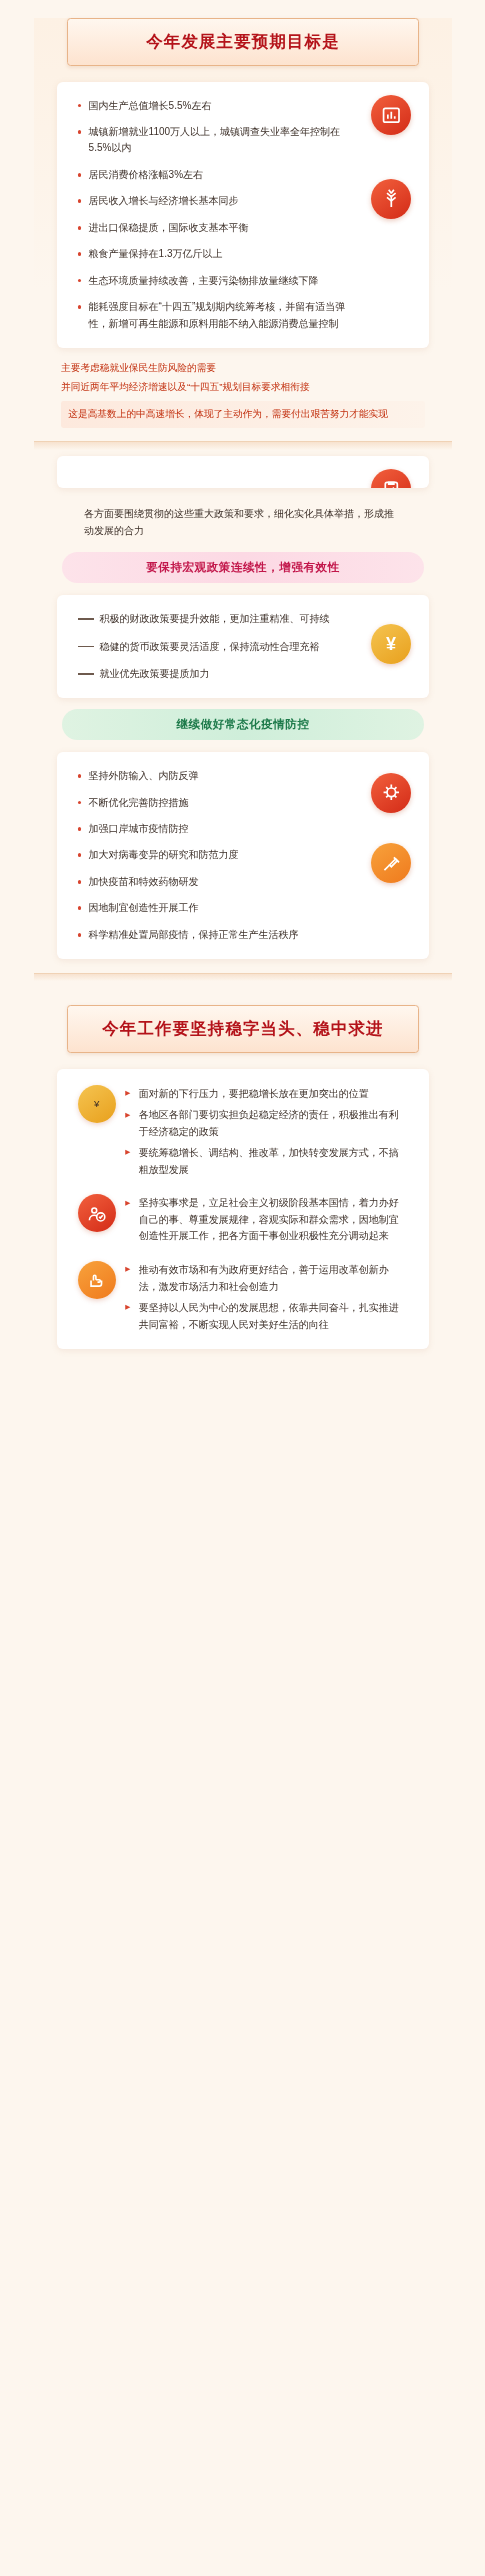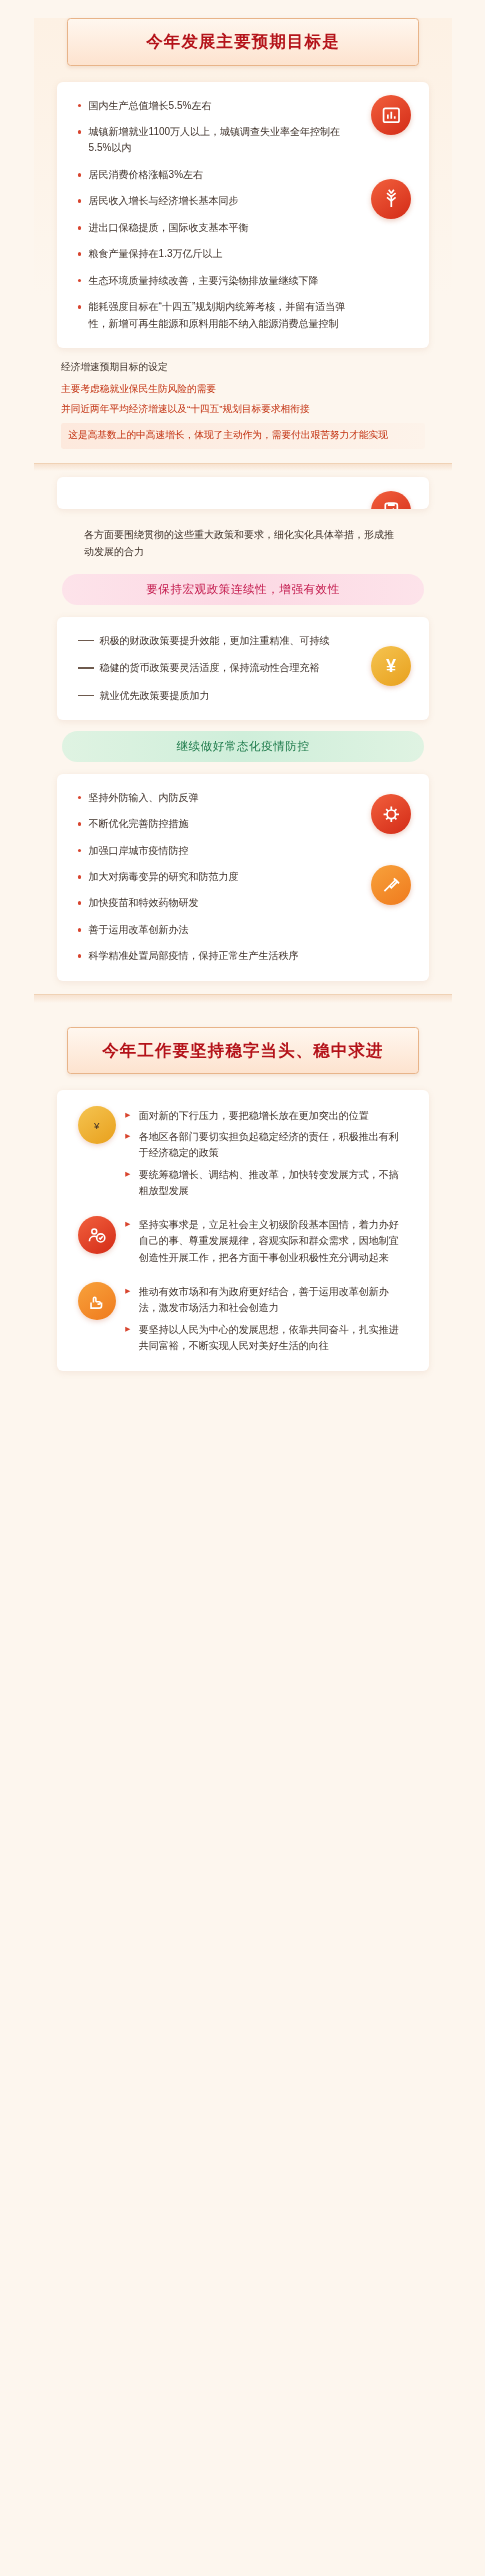--- a/index.html
+++ b/index.html
@@ -116,21 +116,21 @@
     color: #c2300f;
   }
   
   .sub-head {
     margin: 3.6px 28px 12px 28px;
     background: linear-gradient(90deg,#fde3ea 0%, #fcd9e4 50%, #fde3ea 100%);
     border-radius: 16px;
     text-align: center;
     padding: 8px 6px;
   }
-  .sub-head h3 { color: #c2174b; font-size: 11.5px; font-weight: normal; letter-spacing: 0.6px;}
+  .sub-head h3 { color: #c2174b; font-size: 11.5px; font-weight: bold; letter-spacing: 0.6px;}
   .sub-head.green { background: linear-gradient(90deg,#dff3e2 0%, #cfeeda 50%, #dff3e2 100%); }
   .sub-head.green h3 { color: #1d7a4a; }
   
   .badge {
     position: absolute;
     right: 18px;
     width: 40px; height: 40px;
     border-radius: 50%;
     display: flex; align-items: center; justify-content: center;
     box-shadow: 0 1.8px 4.9px rgba(190,80,40,.3);
@@ -201,21 +201,20 @@
         <li>居民消费价格涨幅3%左右</li>
         <li>居民收入增长与经济增长基本同步</li>
         <li>进出口保稳提质，国际收支基本平衡</li>
         <li>粮食产量保持在1.3万亿斤以上</li>
         <li>生态环境质量持续改善，主要污染物排放量继续下降</li>
         <li>能耗强度目标在“十四五”规划期内统筹考核，并留有适当弹性，新增可再生能源和原料用能不纳入能源消费总量控制</li>
       </ul>
     </div>
 
     <div class="hl-block">
-      <div class="lead">经济增速预期目标的设定</div>
       <div class="hl-line">主要考虑稳就业保民生防风险的需要</div>
       <div class="hl-line">并同近两年平均经济增速以及“十四五”规划目标要求相衔接</div>
       <div class="hl-line boxed">这是高基数上的中高速增长，体现了主动作为，需要付出艰苦努力才能实现</div>
     </div>
 
     <div class="divider"></div>
   </div>
 
   <div class="section">
 
@@ -272,21 +271,21 @@
           <path d="M10 14 L17 7 L19 9 L12 16 Z"></path>
           <line x1="15" y1="5" x2="21" y2="11"></line>
         </svg>
       </div>
       <ul class="bullets">
         <li>坚持外防输入、内防反弹</li>
         <li>不断优化完善防控措施</li>
         <li>加强口岸城市疫情防控</li>
         <li>加大对病毒变异的研究和防范力度</li>
         <li>加快疫苗和特效药物研发</li>
-        <li>善于运用改革创新办法</li>
+        <li>因地制宜创造性开展工作</li>
         <li>科学精准处置局部疫情，保持正常生产生活秩序</li>
       </ul>
     </div>
 
     <div class="divider"></div>
   </div>
 
   <div class="section">
     <div class="sec-head">
       <h2>今年工作要坚持稳字当头、稳中求进</h2>

